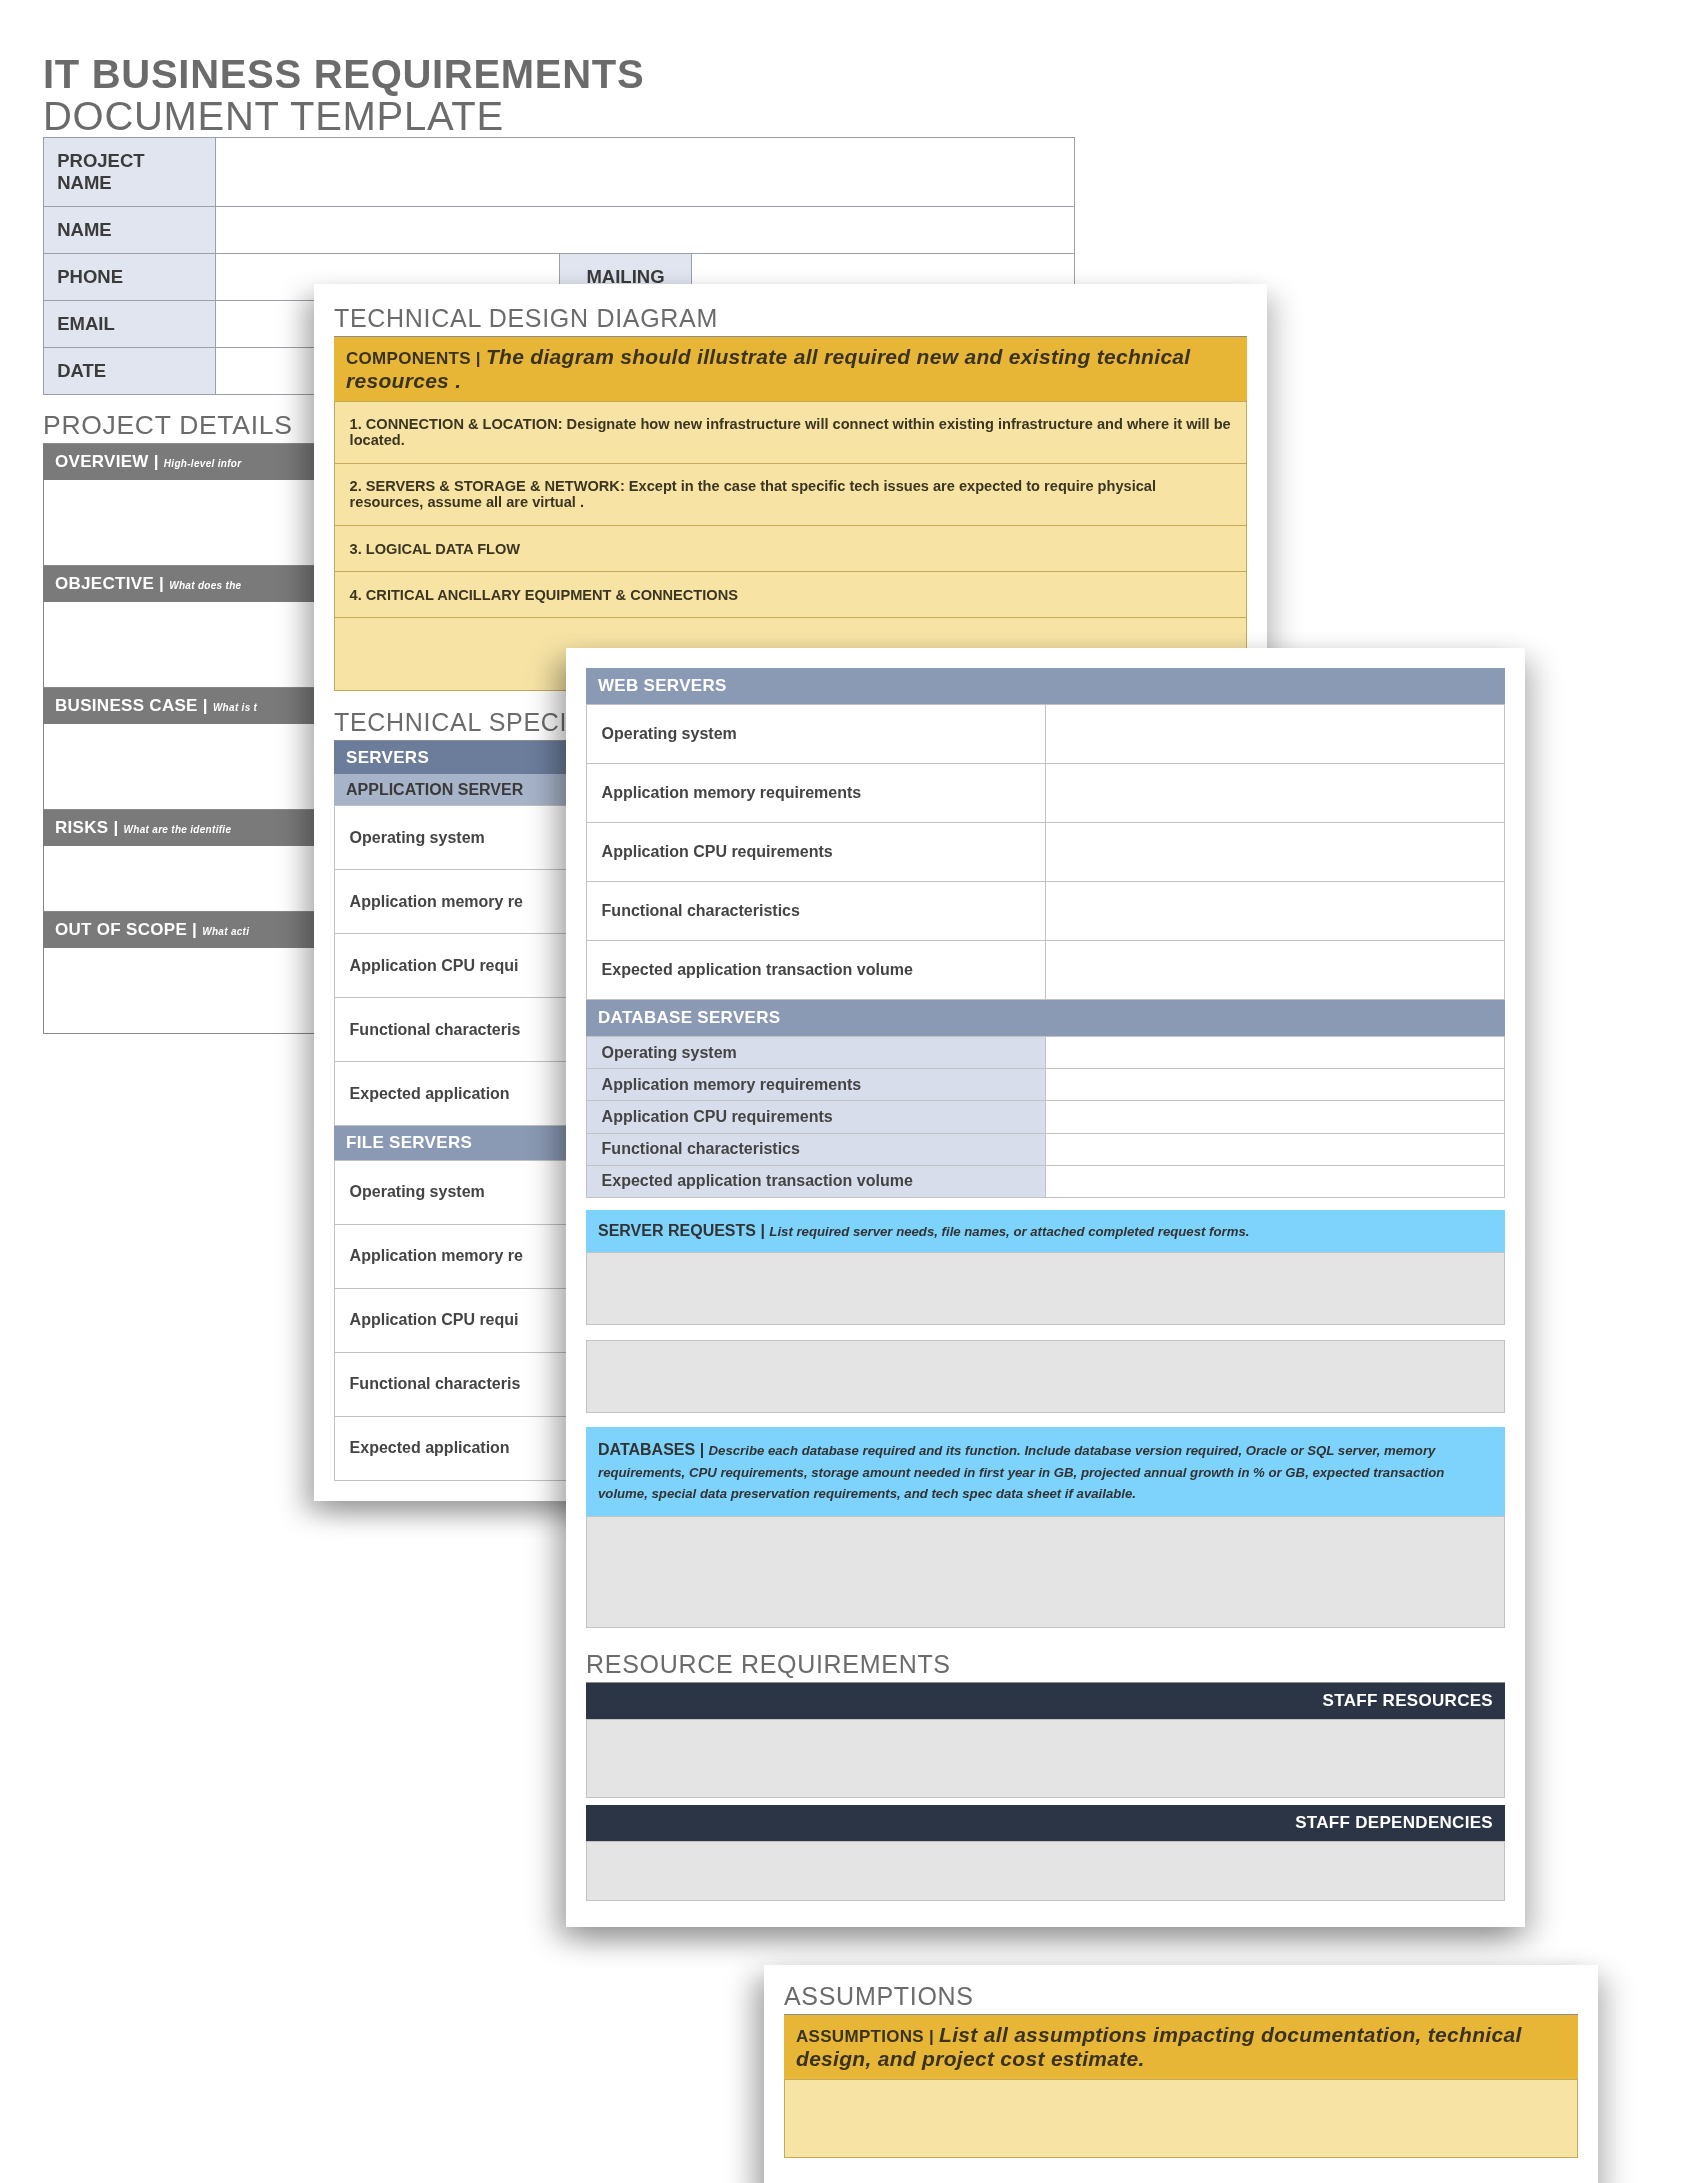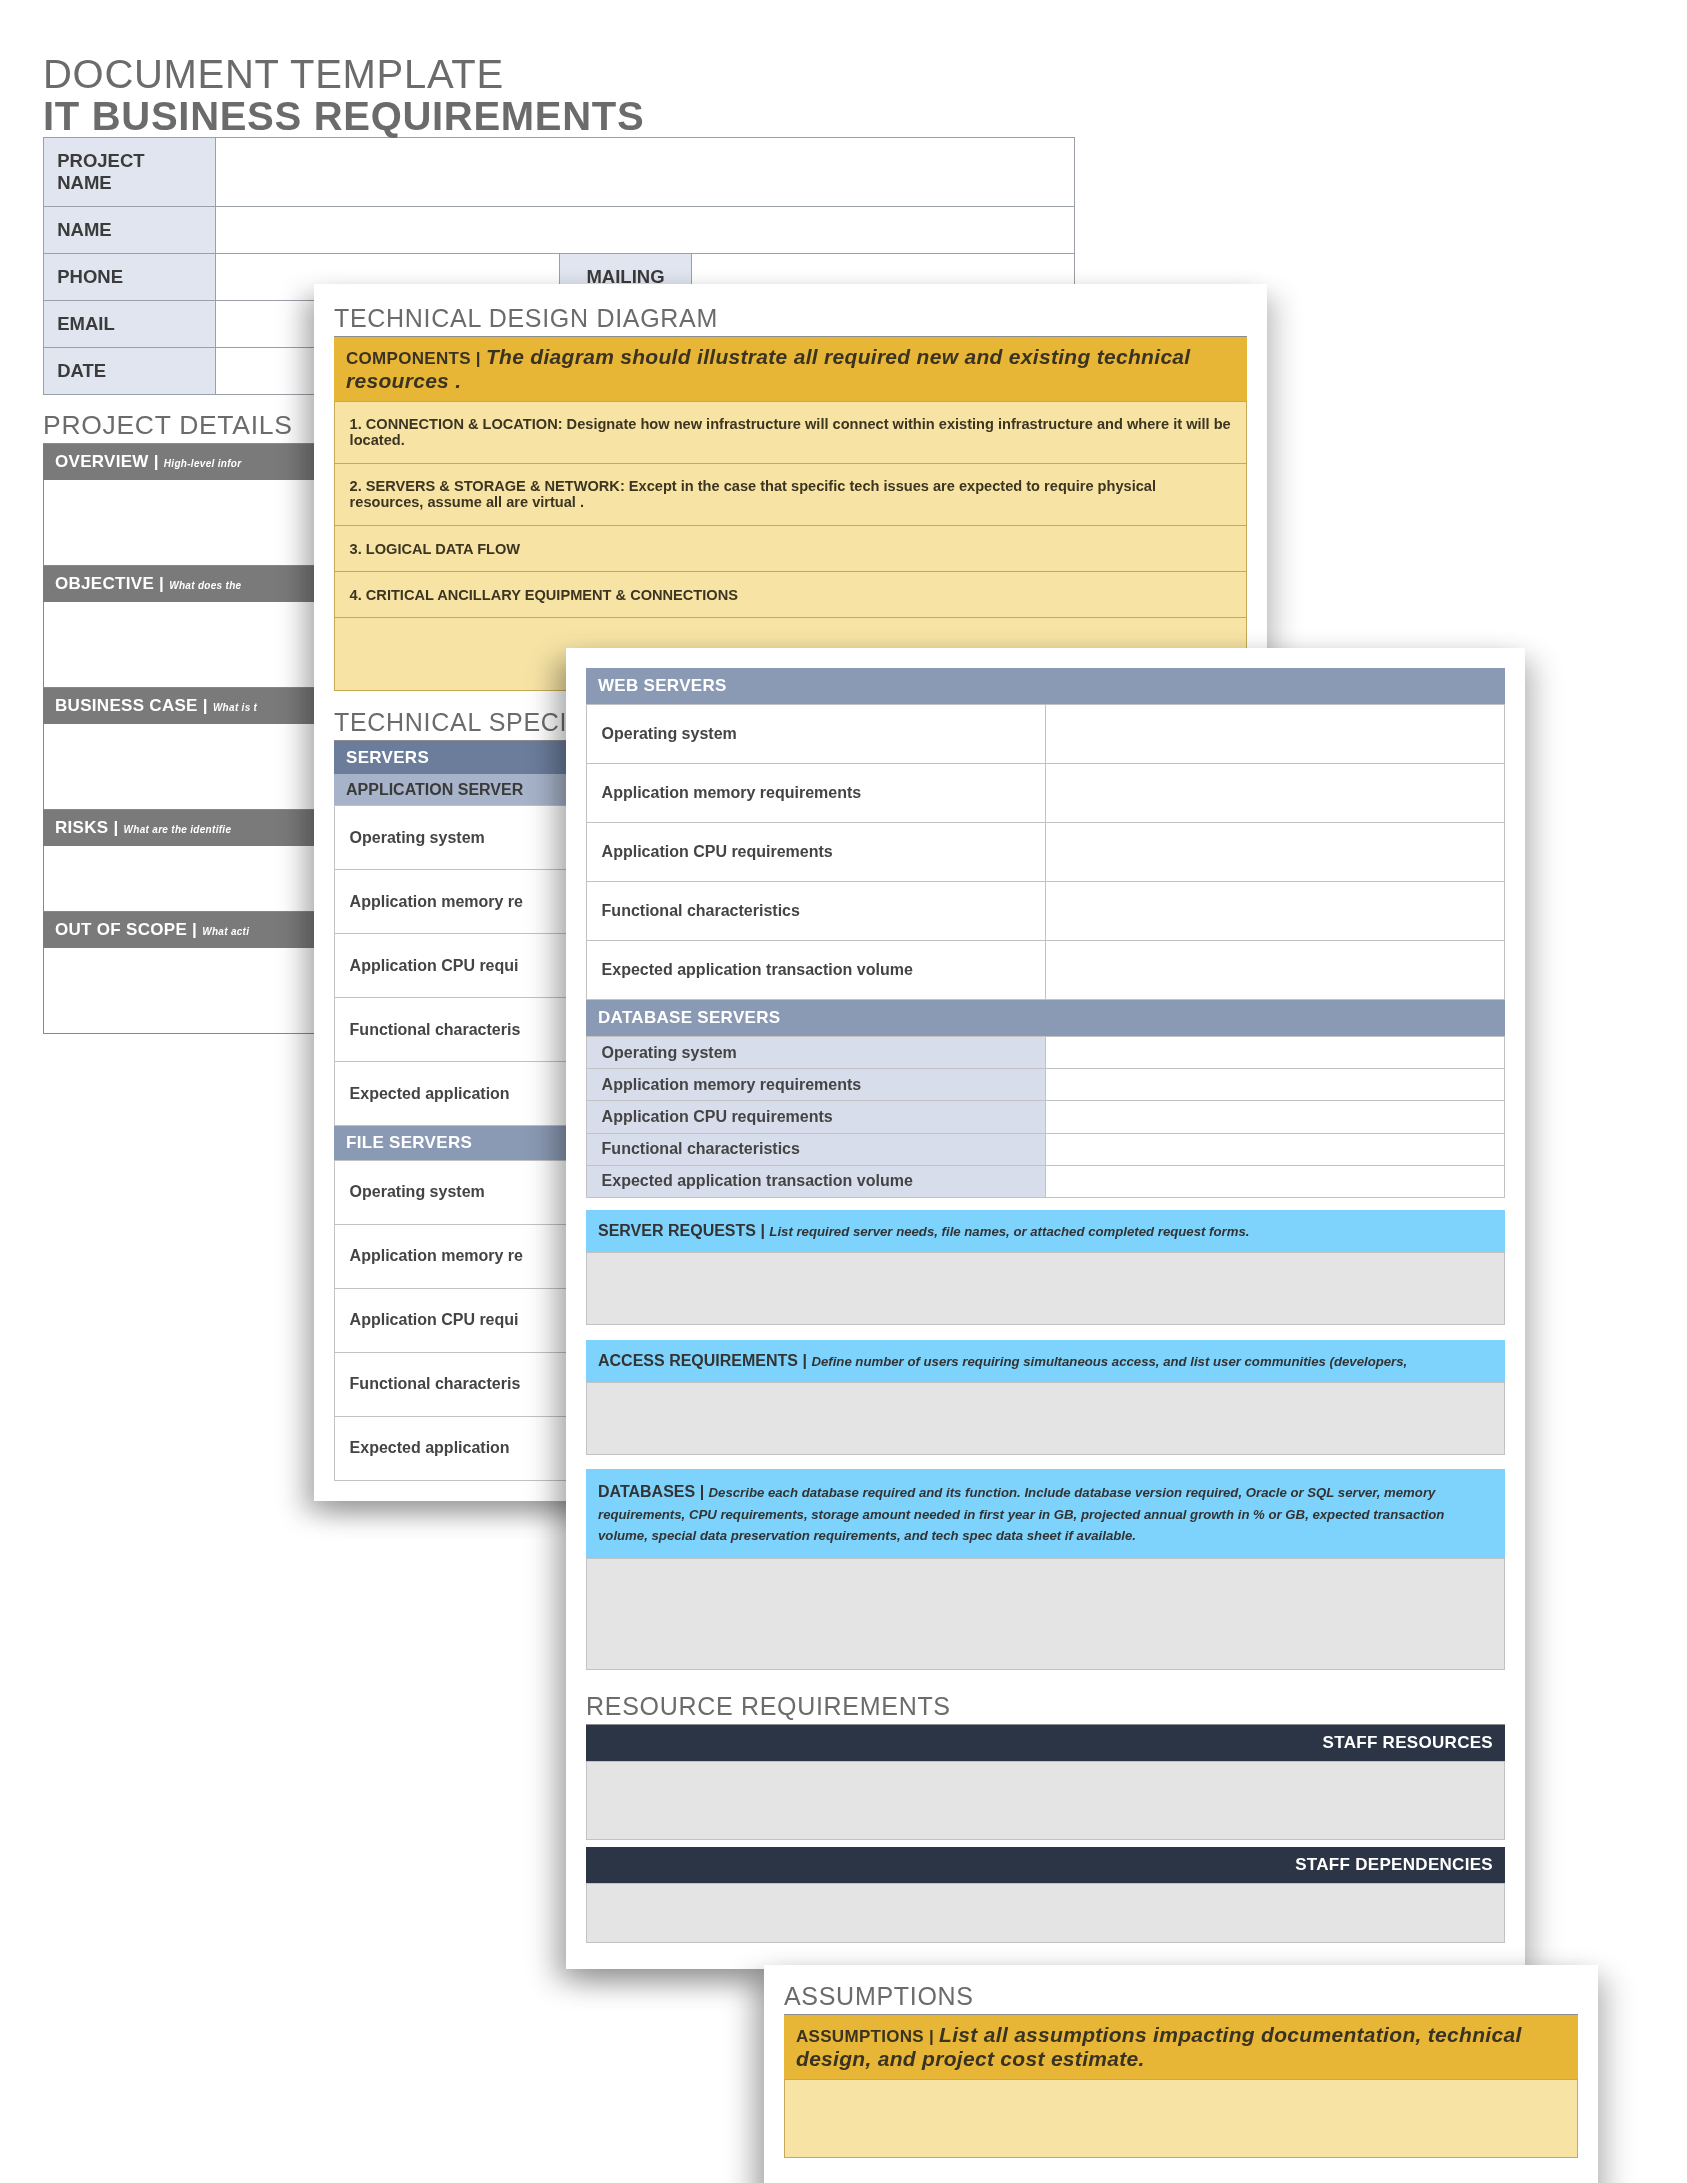--- a/index.html
+++ b/index.html
@@ -228,22 +228,22 @@
     z-index: 4;
     background: #fff;
     padding: 17px 20px 40px 20px;
     box-shadow: -12px 12px 26.5px rgba(0,0,0,.30), 12px 12px 26.5px rgba(0,0,0,.20);
   }
 </style>
 </head>
 <body>
 
 <div class="page1">
+  <div class="title-line bold">IT BUSINESS REQUIREMENTS</div>
   <div class="title-line">DOCUMENT TEMPLATE</div>
-  <div class="title-line bold">IT BUSINESS REQUIREMENTS</div>
 
   <table class="org">
     <tbody>
         <tr>
       <td class="lbl-blue">PROJECT NAME</td>
       <td class="cell-white" colspan="3"></td>
     </tr>
     <tr>
       <td class="lbl-blue">NAME</td>
       <td class="cell-white" colspan="3"></td>
@@ -412,24 +412,20 @@
     </table>
 
   <div style="height:12px"></div>
   <div class="bluebar2">
     <span>SERVER REQUESTS  |</span>
     <span class="hint">List required server needs, file names, or attached completed request forms.</span>
   </div>
   <div class="gfield"></div>
 
   <div style="height:14.6px"></div>
-  <div class="bluebar2">
-    <span>ACCESS REQUIREMENTS  |</span>
-    <span class="hint">Define number of users requiring simultaneous access, and list user communities (developers, </span>
-  </div>
   <div class="gfield"></div>
 
   <div style="height:14.6px"></div>
   <div class="bluebar2" style="line-height:1.35">
     <span>DATABASES  |</span>
     <span class="hint">Describe each database required and its function. Include database version required, Oracle or SQL server, memory requirements, CPU requirements, storage amount needed in first year in GB, projected annual growth in % or GB, expected transaction volume, special data preservation requirements, and tech spec data sheet if available.</span>
   </div>
   <div class="gfield tall"></div>
 
   <div class="sec-heading" style="margin-top:22.5px">RESOURCE REQUIREMENTS</div>

